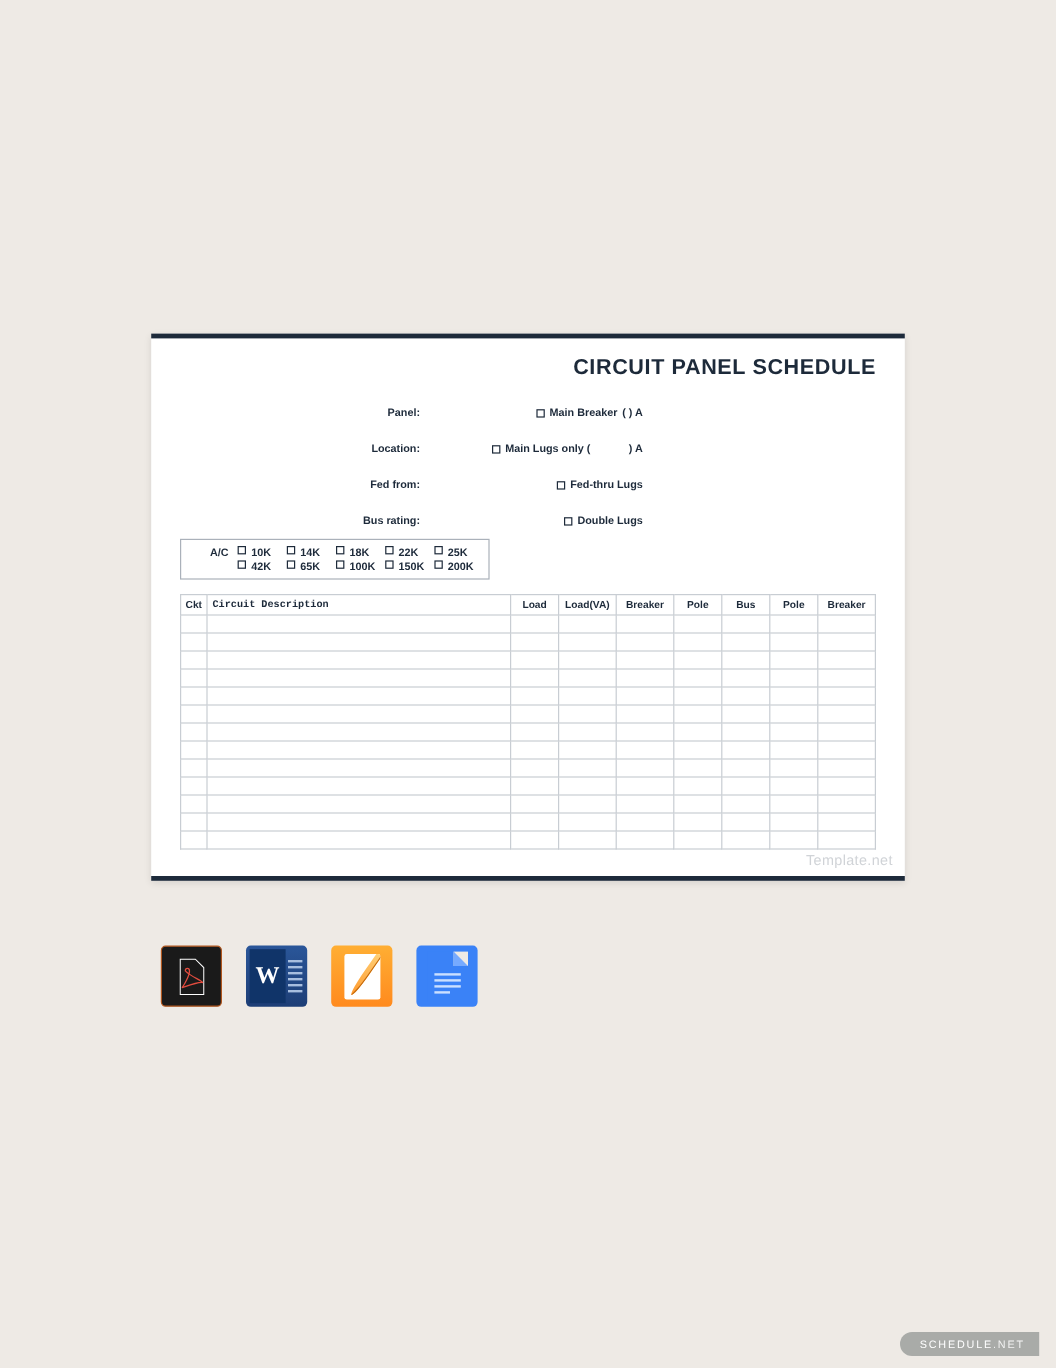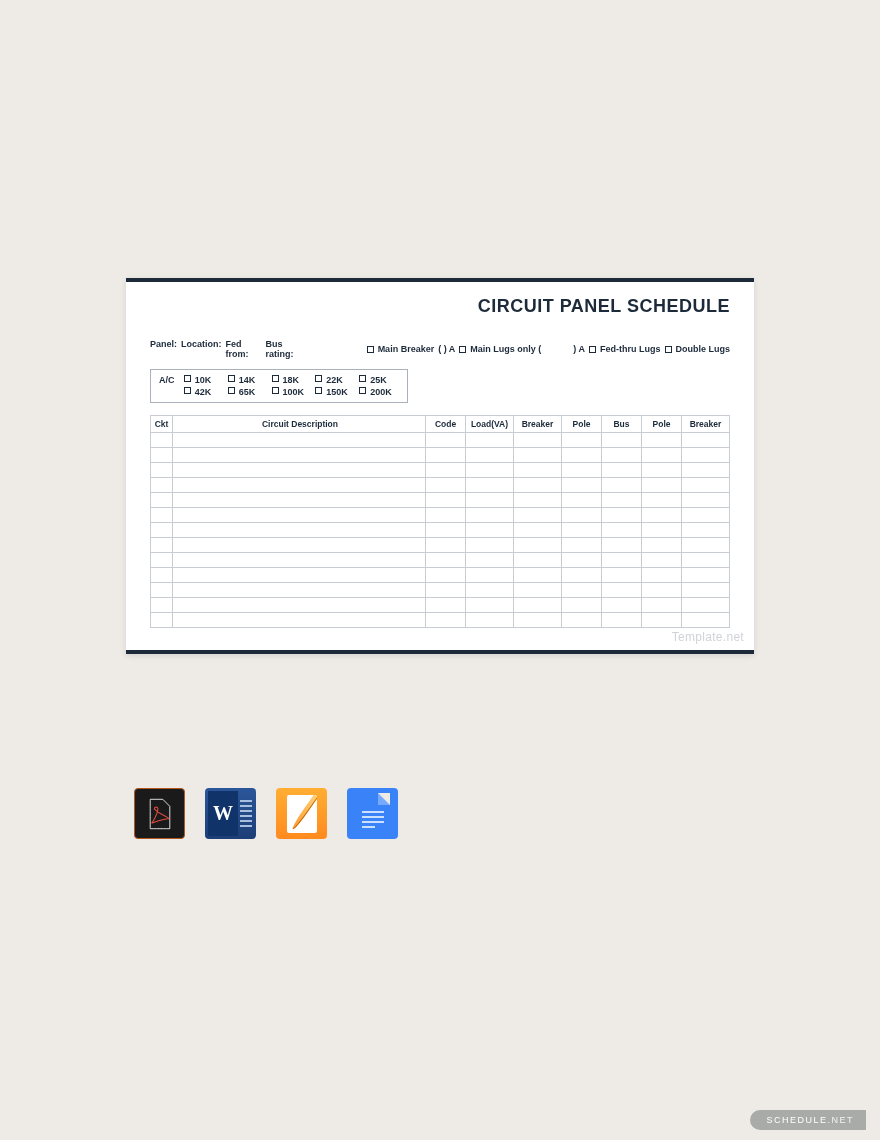--- a/index.html
+++ b/index.html
@@ -31,32 +31,32 @@
     letter-spacing: 0.5px;
   }
   .info-row {
     display: flex;
     gap: 60px;
     font-size: 9px;
     color: #1d2a3a;
     font-weight: bold;
     margin-bottom: 10px;
   }
-  .info-left, .info-right { display: flex; flex-direction: row; gap: 4px; }
+  .info-left, .info-right { display: flex; flex-direction: column; gap: 20px; align-items: flex-end; }
   .info-left { width: 200px; }
   .cb-line { display: flex; align-items: center; gap: 4px; white-space: nowrap; }
   .sq {
     width: 7px; height: 7px;
     border: 1px solid #1d2a3a;
     display: inline-block;
     flex-shrink: 0;
   }
   .ac-box {
     border: 1px solid #aab1ba;
-    padding: 4px 8px 4px 8px;
+    padding: 4px 8px 4px 24px;
     font-size: 9px;
     color: #1d2a3a;
     width: 258px;
     margin-bottom: 12px;
   }
   .ac-row { display: flex; align-items: center; gap: 4px; padding: 1px 0; }
   .ac-label { font-weight: bold; width: 22px; }
   .ac-cell { display: flex; align-items: flex-start; gap: 4px; width: 42px; font-weight: bold; }
   .tbl {
     width: 100%;
@@ -241,22 +241,22 @@
             <span class="sq"></span>
             <span>200K</span>
           </span>
       </div>
     </div>
 
     <table class="tbl">
       <thead>
         <tr>
           <th class="col-ckt">Ckt</th>
-          <th class="col-desc" style="text-align:center;padding-left:4px;">Circuit Description</th>
-          <th class="col-code">Code</th>
+          <th class="col-desc" style="text-align:left;padding-left:4px;font-family:Liberation Mono, monospace;">Circuit Description</th>
+          <th class="col-code">Load</th>
           <th class="col-load">Load(VA)</th>
           <th class="col-brk">Breaker</th>
           <th class="col-pole">Pole</th>
           <th class="col-bus">Bus</th>
           <th class="col-pole">Pole</th>
           <th class="col-brk">Breaker</th>
         </tr>
       </thead>
       <tbody id="tbody">
           <tr>

